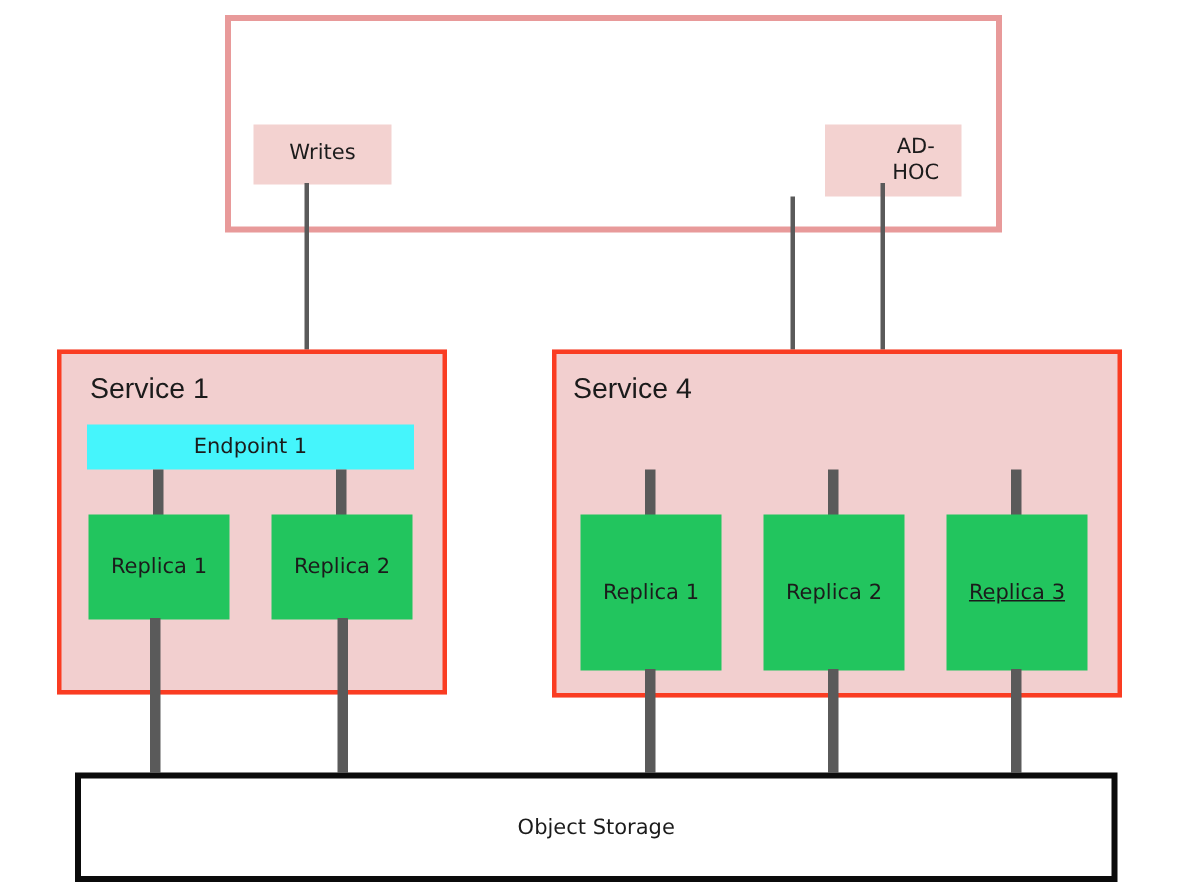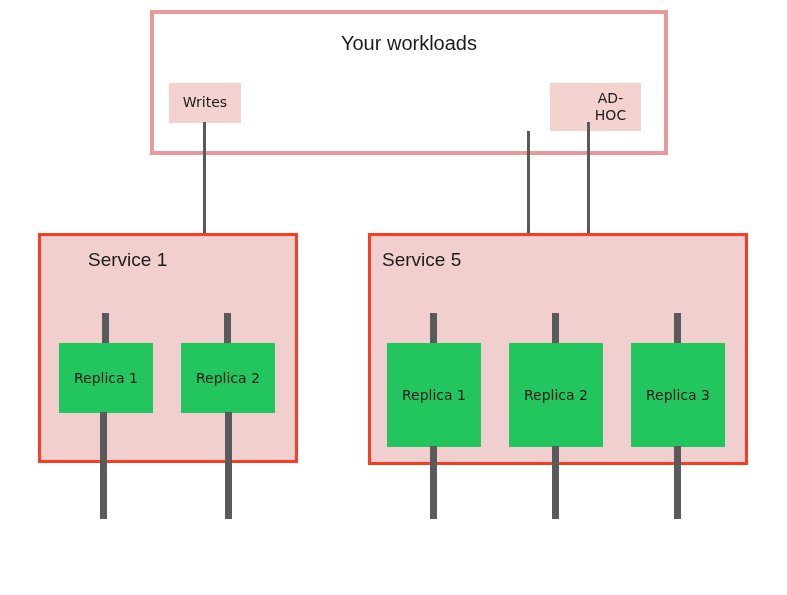--- a/index.html
+++ b/index.html
@@ -48,42 +48,42 @@
     background: #f3d2d0;
     color: #1b1b1b;
     font-size: 14px;
     display: flex;
     align-items: center;
     justify-content: center;
     text-align: center;
     line-height: 1.25;
     padding: 2px 6px;
   }
-  .chip-writes   { left: 169px; top: 83px; width: 72px;  height: 40px; text-align: right; }
+  .chip-writes   { left: 169px; top: 83px; width: 92px;  height: 40px; text-align: right; }
   .chip-analytics{ left: 388px; top: 83px; width: 137px; height: 48px; }
   .chip-adhoc    { left: 550px; top: 83px; width: 91px;  height: 48px; padding-left: 36px; }
 
   
   .service-box {
     position: absolute;
     box-sizing: border-box;
     background: #f2cfcf;
     border: 3px solid #fa3c22;
   }
   .service-1 { left: 38px;  top: 233px; width: 260px; height: 230px; }
   .service-2 { left: 368px; top: 233px; width: 380px; height: 232px; }
 
   .service-label {
     position: absolute;
     font-size: 19px;
     color: #1b1b1b;
     font-family: "Liberation Sans", sans-serif;
     white-space: nowrap;
   }
-  .service-label-1 { left: 60px;  top: 249px; margin-left: 28px; }
+  .service-label-1 { left: 60px;  top: 249px; }
   .service-label-2 { left: 382px; top: 249px; }
 
   
   .endpoint {
     position: absolute;
     box-sizing: border-box;
     background: #45f5fc;
     color: #1b1b1b;
     font-size: 14px;
     display: flex;
@@ -101,21 +101,21 @@
     color: #1b1b1b;
     font-size: 14px;
     display: flex;
     align-items: center;
     justify-content: center;
   }
   .s1-r1 { left: 59px;  top: 343px; width: 94px; height: 70px; }
   .s1-r2 { left: 181px; top: 343px; width: 94px; height: 70px; }
   .s2-r1 { left: 387px; top: 343px; width: 94px; height: 104px; }
   .s2-r2 { left: 509px; top: 343px; width: 94px; height: 104px; }
-  .s2-r3 { left: 631px; top: 343px; width: 94px; height: 104px; }
+  .s2-r3 { left: 631px; top: 343px; width: 94px; height: 104px; text-decoration: underline; }
 
   
   .object-storage {
     position: absolute;
     left: 50px;
     top: 515px;
     width: 695px;
     height: 73px;
     box-sizing: border-box;
     border: 4px solid #0b0b0b;
@@ -167,50 +167,51 @@
   .ah-writes    { left: 196px; top: 255px; }
   .ah-analytics { left: 520px; top: 255px; }
   .ah-adhoc     { left: 580px; top: 255px; }
 </style>
 </head>
 <body>
 
 <div id="canvas">
 
   <div class="workloads-box"></div>
-  <div class="workloads-title">Your workloads</div>
 
   <div class="chip chip-writes">Writes</div>
   <div class="chip chip-adhoc">AD-HOC</div>
 
   <div class="arrow-line ar-writes"></div>
   <div class="arrow-head ah-writes"></div>
 
   <div class="arrow-line ar-analytics"></div>
   <div class="arrow-head ah-analytics"></div>
 
   <div class="arrow-line ar-adhoc"></div>
   <div class="arrow-head ah-adhoc"></div>
 
   <div class="service-box service-1"></div>
   <div class="service-label service-label-1">Service 1</div>
+  <div class="endpoint endpoint-1">Endpoint 1</div>
   <div class="link lk-s1-a"></div>
   <div class="link lk-s1-b"></div>
   <div class="replica s1-r1">Replica 1</div>
   <div class="replica s1-r2">Replica 2</div>
 
   <div class="service-box service-2"></div>
-  <div class="service-label service-label-2">Service 5</div>
+  <div class="service-label service-label-2">Service 4</div>
   <div class="link lk-s2-a"></div>
   <div class="link lk-s2-b"></div>
   <div class="link lk-s2-c"></div>
   <div class="replica s2-r1">Replica 1</div>
   <div class="replica s2-r2">Replica 2</div>
   <div class="replica s2-r3">Replica 3</div>
 
   <div class="link lk-os-1"></div>
   <div class="link lk-os-2"></div>
   <div class="link lk-os-3"></div>
   <div class="link lk-os-4"></div>
   <div class="link lk-os-5"></div>
 
+  <div class="object-storage">Object Storage</div>
 
 </div>
 
 </body></html>

